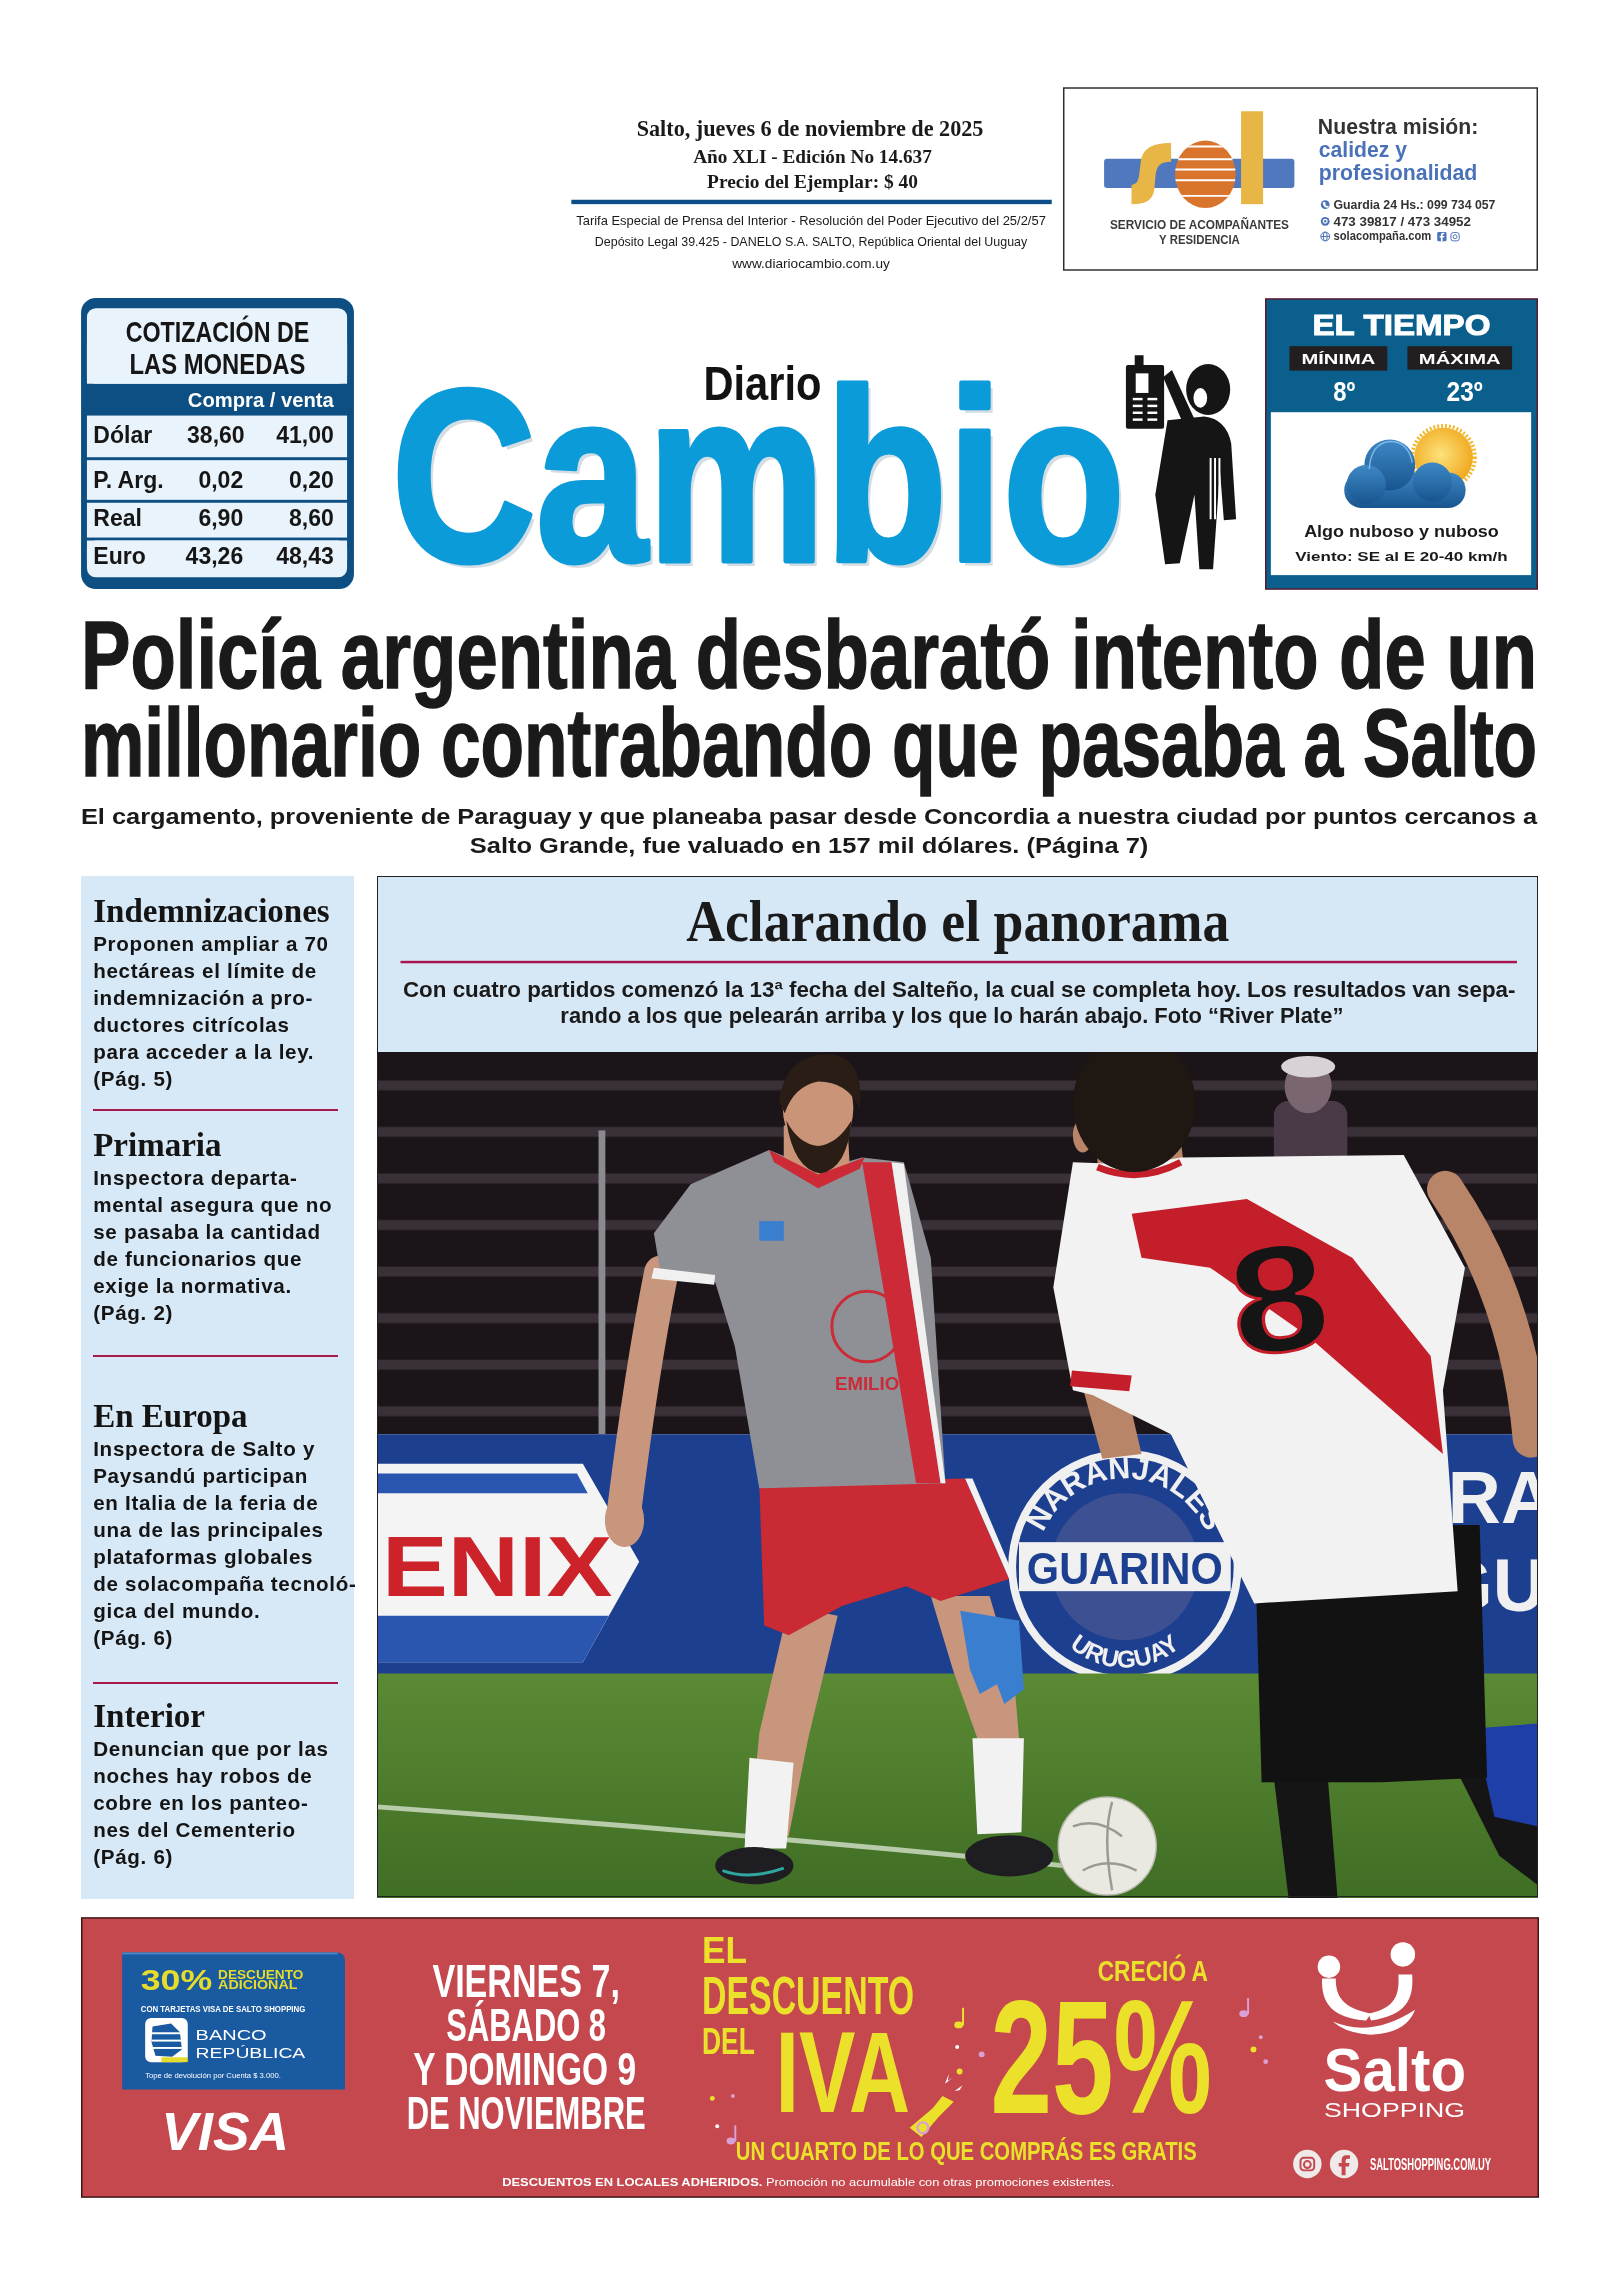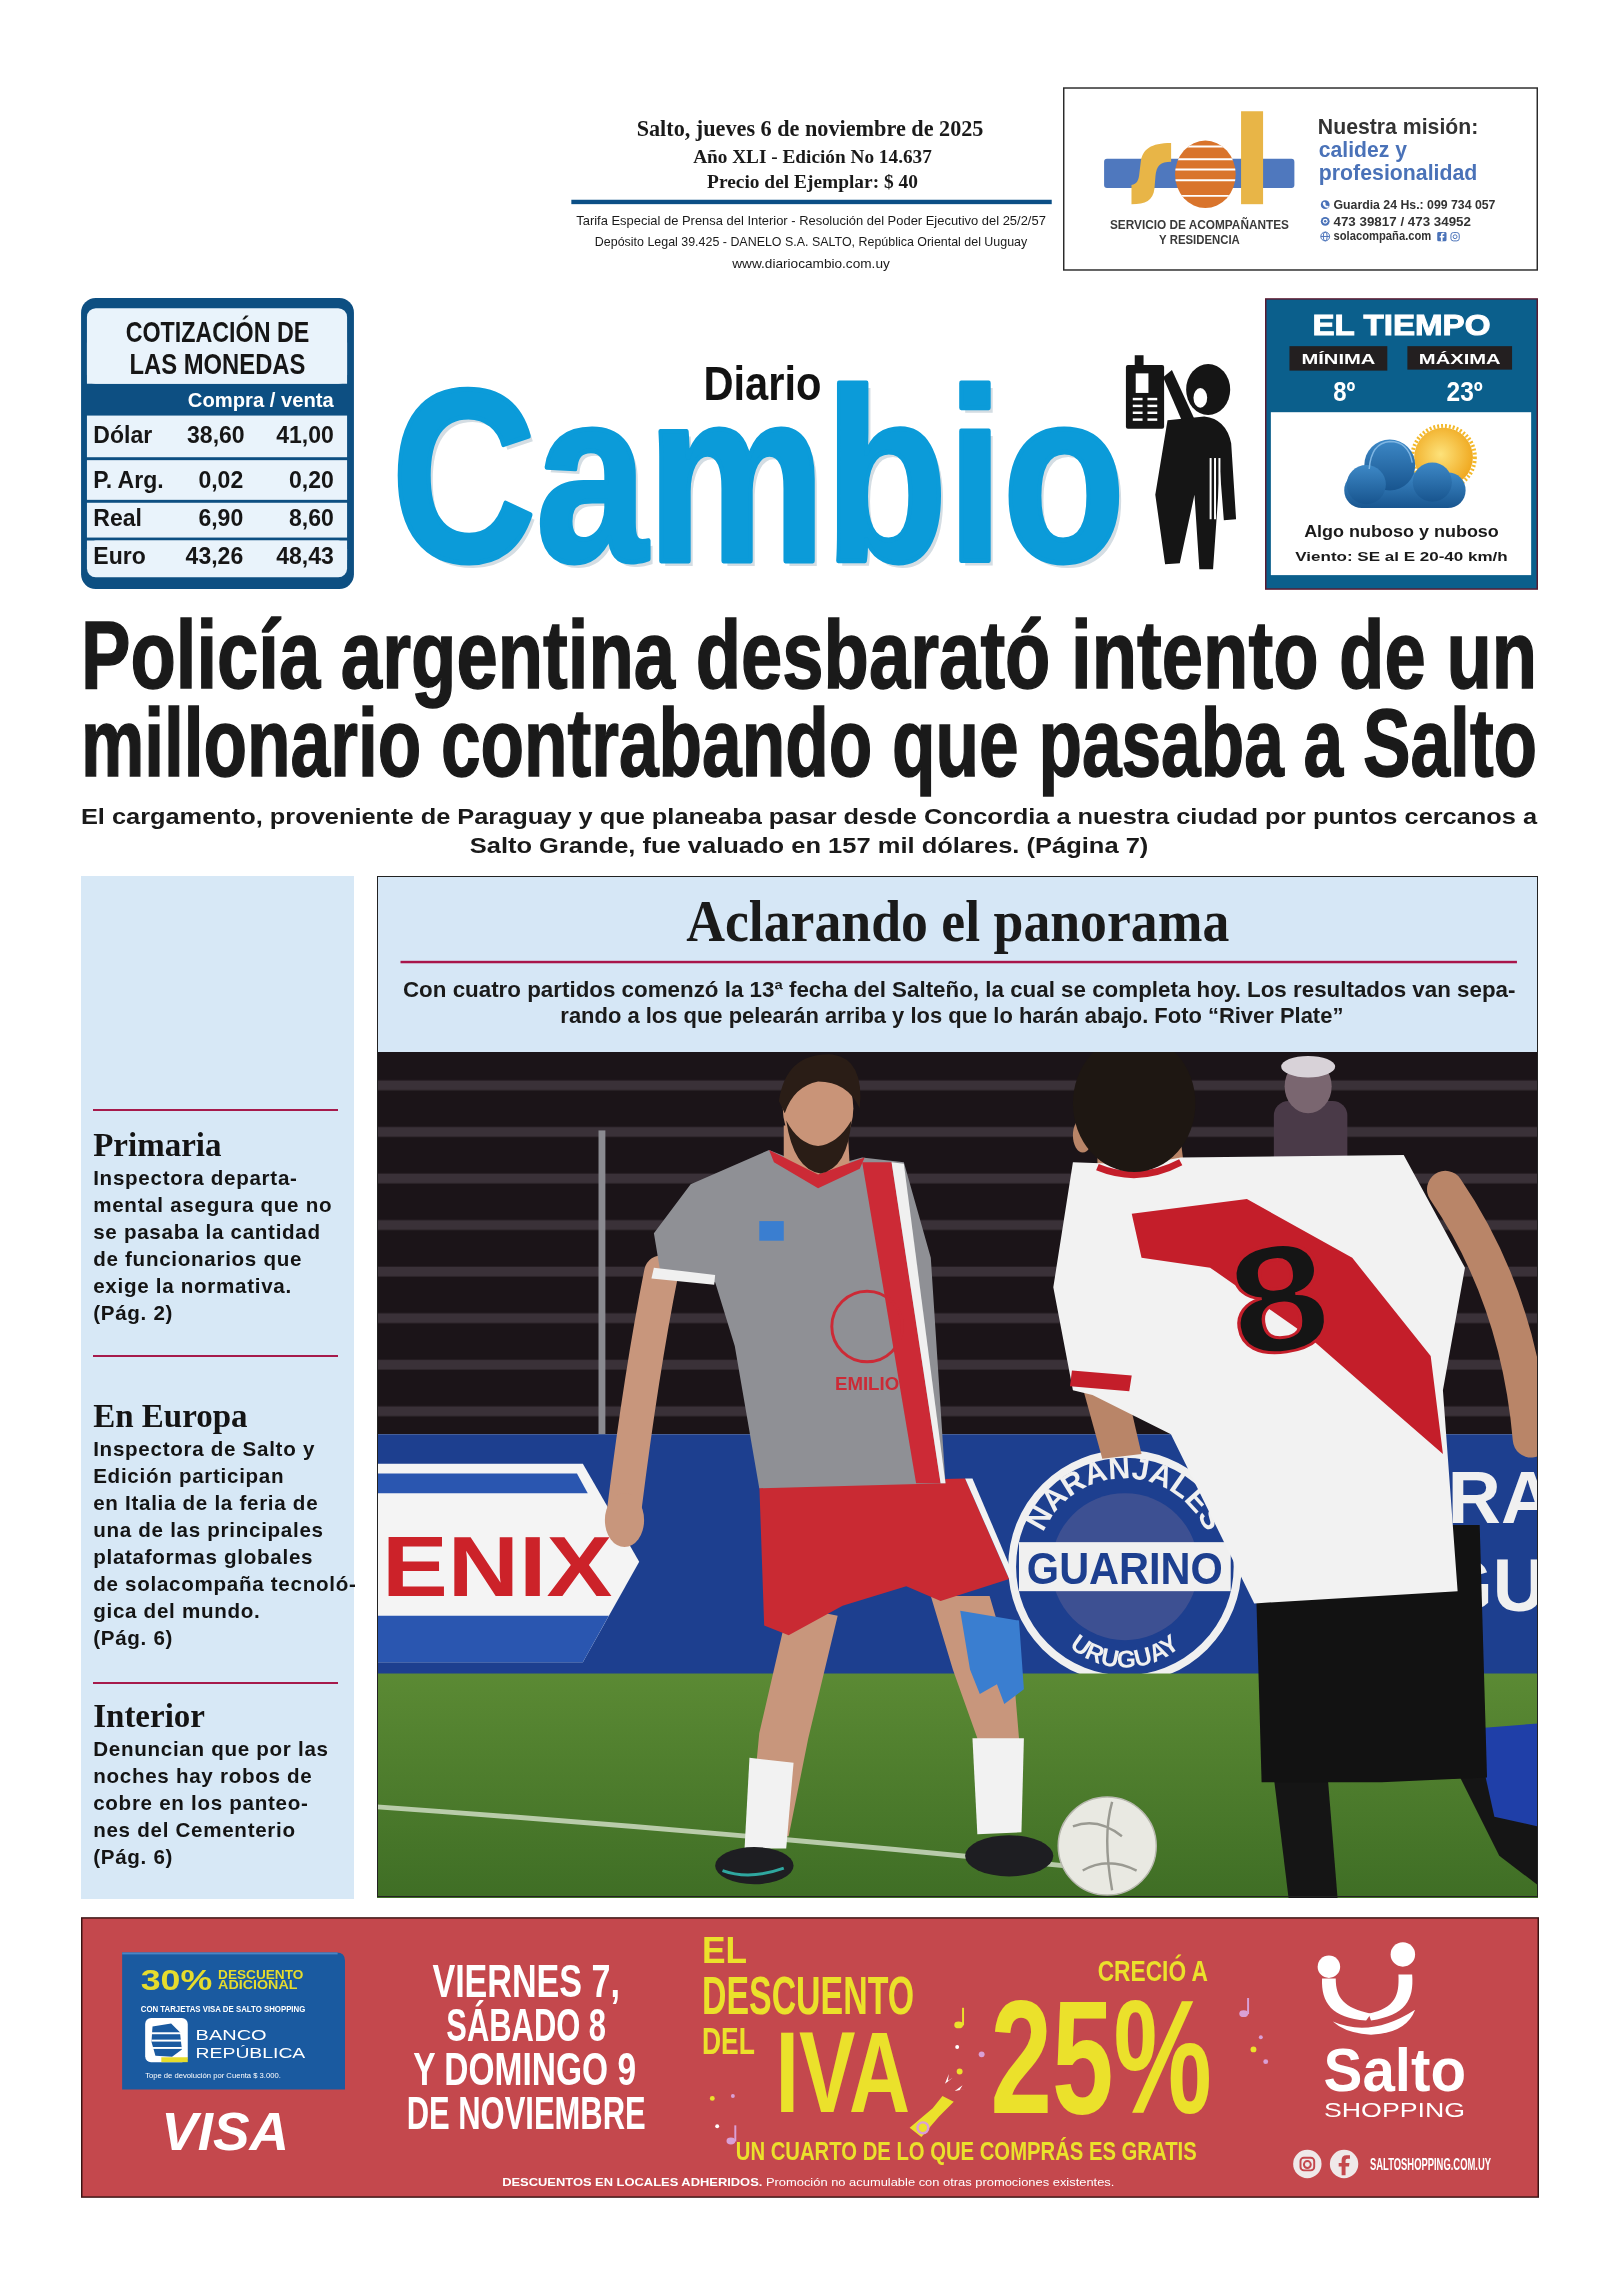--- a/index.html
+++ b/index.html
@@ -202,37 +202,46 @@
   <div class="abs" style="left:78px;top:602px;width:1464px;height:267px;">
     <svg width="1464" height="267" viewBox="160 1230 2990 545">
       <text class="t-sansb" x="166" y="1405" font-size="195" fill="#1a1a1a" stroke="#1a1a1a" stroke-width="3" textLength="2974" lengthAdjust="spacingAndGlyphs">Policía argentina desbarató intento de un</text>
       <text class="t-sansb" x="166" y="1585" font-size="195" fill="#1a1a1a" stroke="#1a1a1a" stroke-width="3" textLength="2974" lengthAdjust="spacingAndGlyphs">millonario contrabando que pasaba a Salto</text>
       <text class="t-sansb" x="166" y="1683" font-size="46" fill="#1a1a1a" textLength="2974" lengthAdjust="spacingAndGlyphs">El cargamento, proveniente de Paraguay y que planeaba pasar desde Concordia a nuestra ciudad por puntos cercanos a</text>
       <text class="t-sansb" x="1653" y="1742" text-anchor="middle" font-size="46" fill="#1a1a1a" textLength="1386" lengthAdjust="spacingAndGlyphs">Salto Grande, fue valuado en 157 mil dólares. (Página 7)</text>
     </svg>
   </div>
 
   <div class="abs" id="sidebar">
+    <div class="story" style="top:16.6px;">
+      <div class="story-title">Indemnizaciones</div>
+      <div class="story-line">Proponen ampliar a 70</div>
+      <div class="story-line">hectáreas el límite de</div>
+      <div class="story-line">indemnización a pro-</div>
+      <div class="story-line">ductores citrícolas</div>
+      <div class="story-line">para acceder a la ley.</div>
+      <div class="story-line">(Pág. 5)</div>
+    </div>
     <div class="divider" style="top:233px;"></div>
 
     <div class="story" style="top:251px;">
       <div class="story-title">Primaria</div>
       <div class="story-line">Inspectora departa-</div>
       <div class="story-line">mental asegura que no</div>
       <div class="story-line">se pasaba la cantidad</div>
       <div class="story-line">de funcionarios que</div>
       <div class="story-line">exige la normativa.</div>
       <div class="story-line">(Pág. 2)</div>
     </div>
     <div class="divider" style="top:479px;"></div>
 
     <div class="story" style="top:522px;">
       <div class="story-title">En Europa</div>
       <div class="story-line">Inspectora de Salto y</div>
-      <div class="story-line">Edición participan</div>
+      <div class="story-line">Paysandú participan</div>
       <div class="story-line">en Italia de la feria de</div>
       <div class="story-line">una de las principales</div>
       <div class="story-line">plataformas globales</div>
       <div class="story-line">de solacompaña tecnoló-</div>
       <div class="story-line">gica del mundo.</div>
       <div class="story-line">(Pág. 6)</div>
     </div>
     <div class="divider" style="top:806px;"></div>
 
     <div class="story" style="top:822px;">

